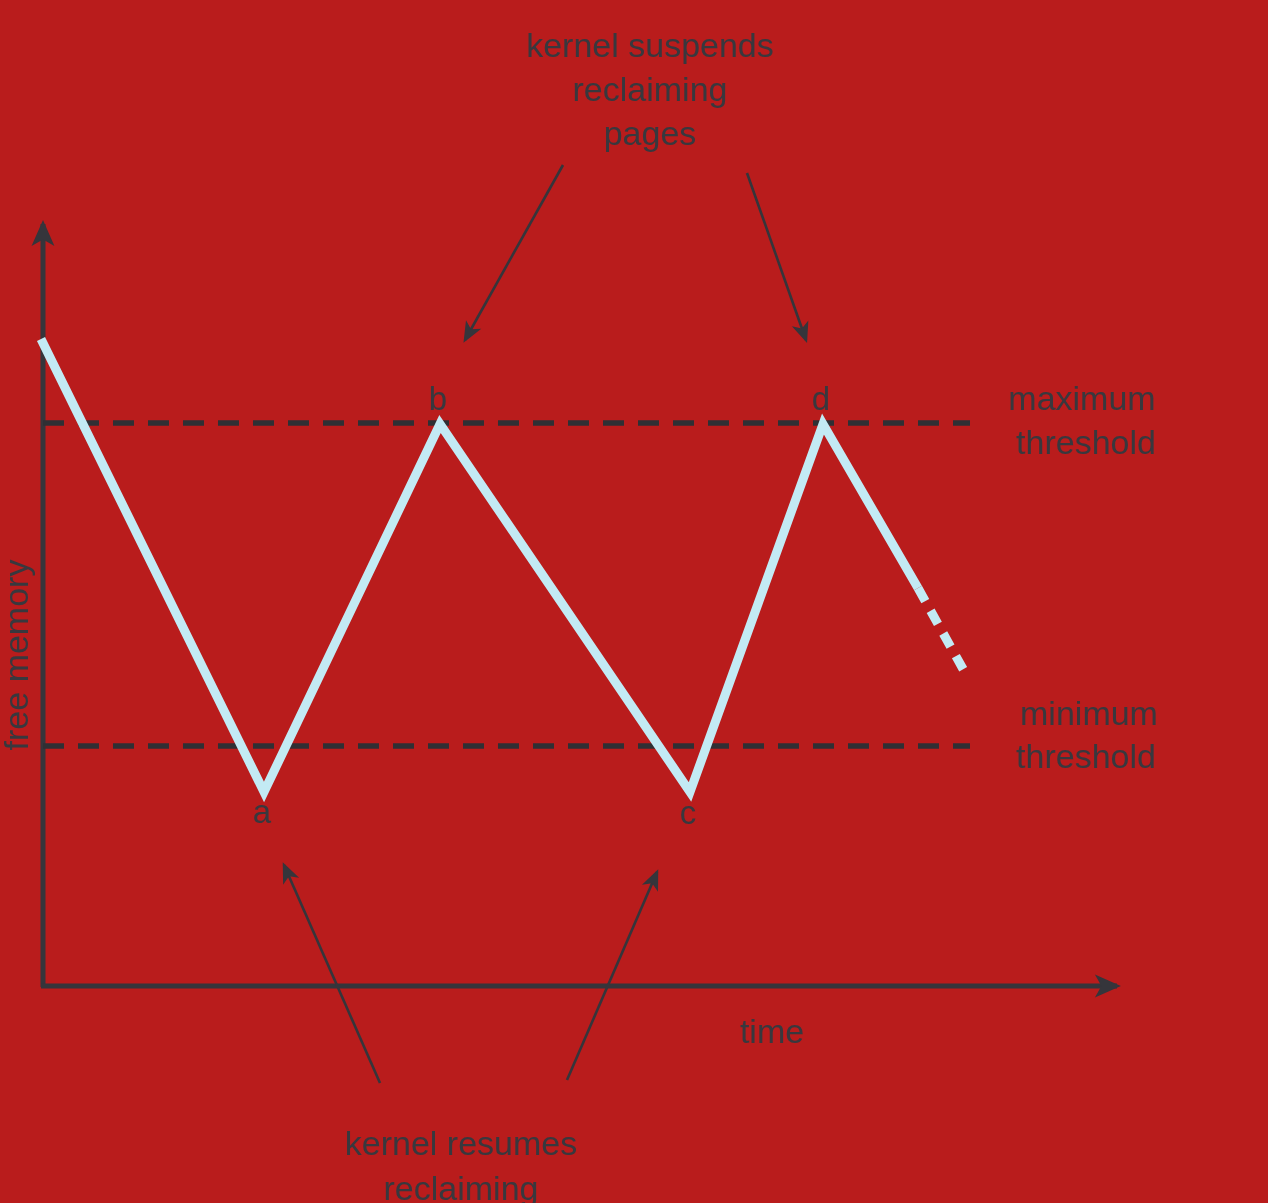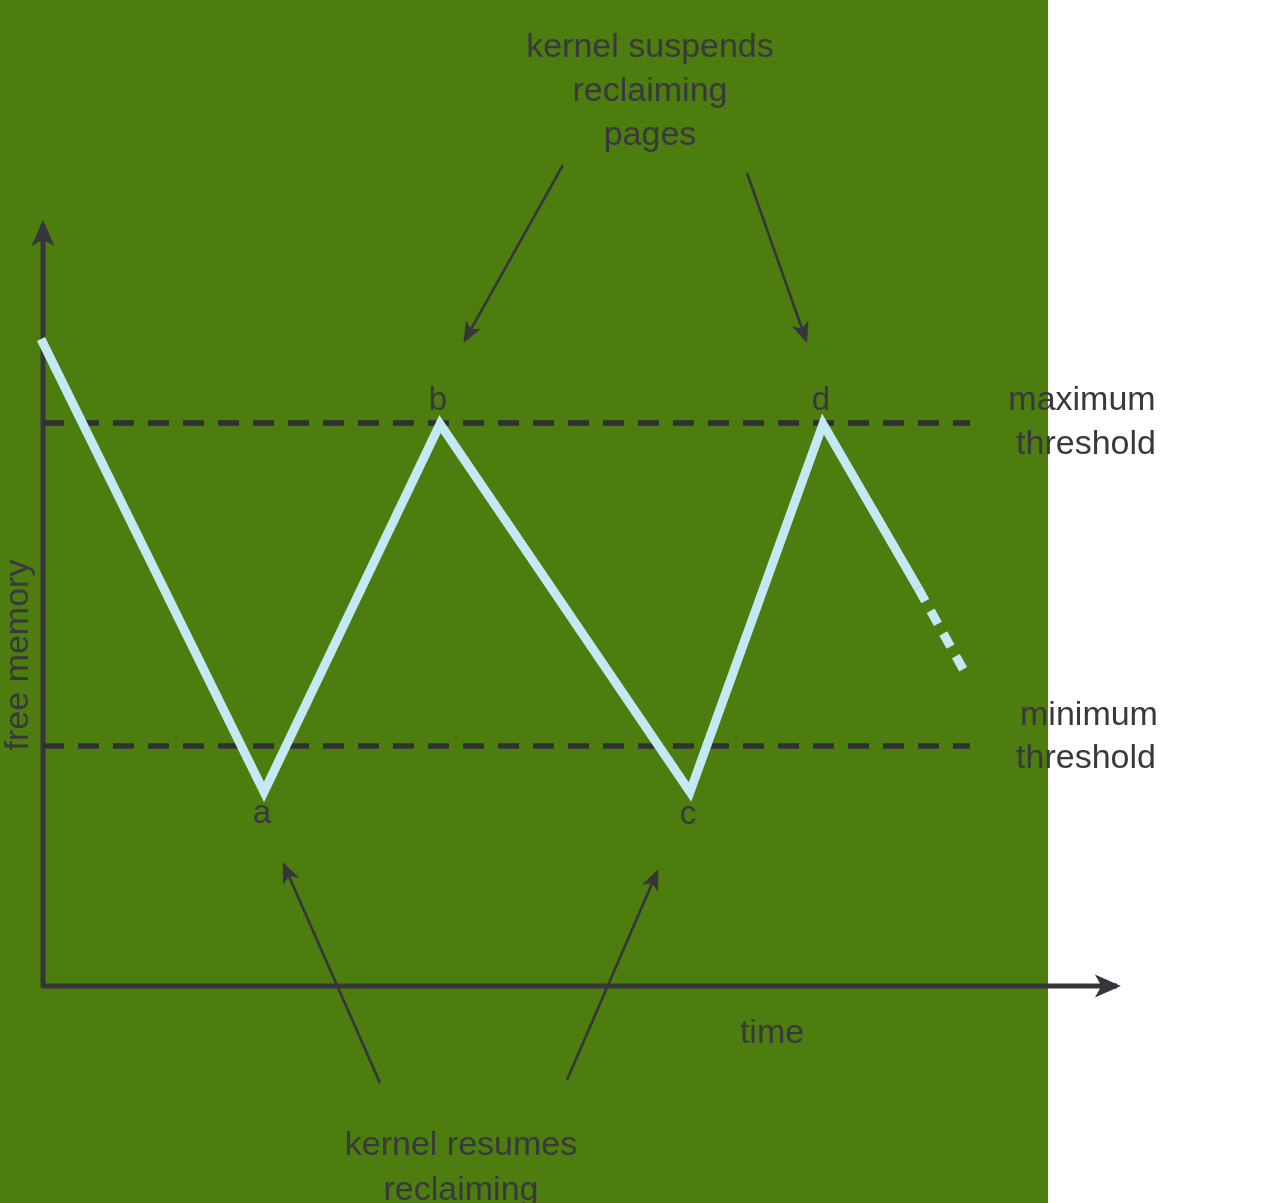--- a/index.html
+++ b/index.html
@@ -5,23 +5,23 @@
   html, body {
     margin: 0;
     padding: 0;
     background: #ffffff;
     width: 1280px;
     height: 1203px;
     overflow: hidden;
   }
   .stage {
     position: relative;
-    width: 1048px;
+    width: 1268px;
     height: 1203px;
-    background: #4d7c0f;
+    background: #b91c1c;
     font-family: "Liberation Sans", "DejaVu Sans", sans-serif;
   }
   svg { display: block; }
   .axis {
     stroke: #35353b;
     stroke-width: 5;
     fill: none;
   }
   .thresh {
     stroke: #2f2f34;

